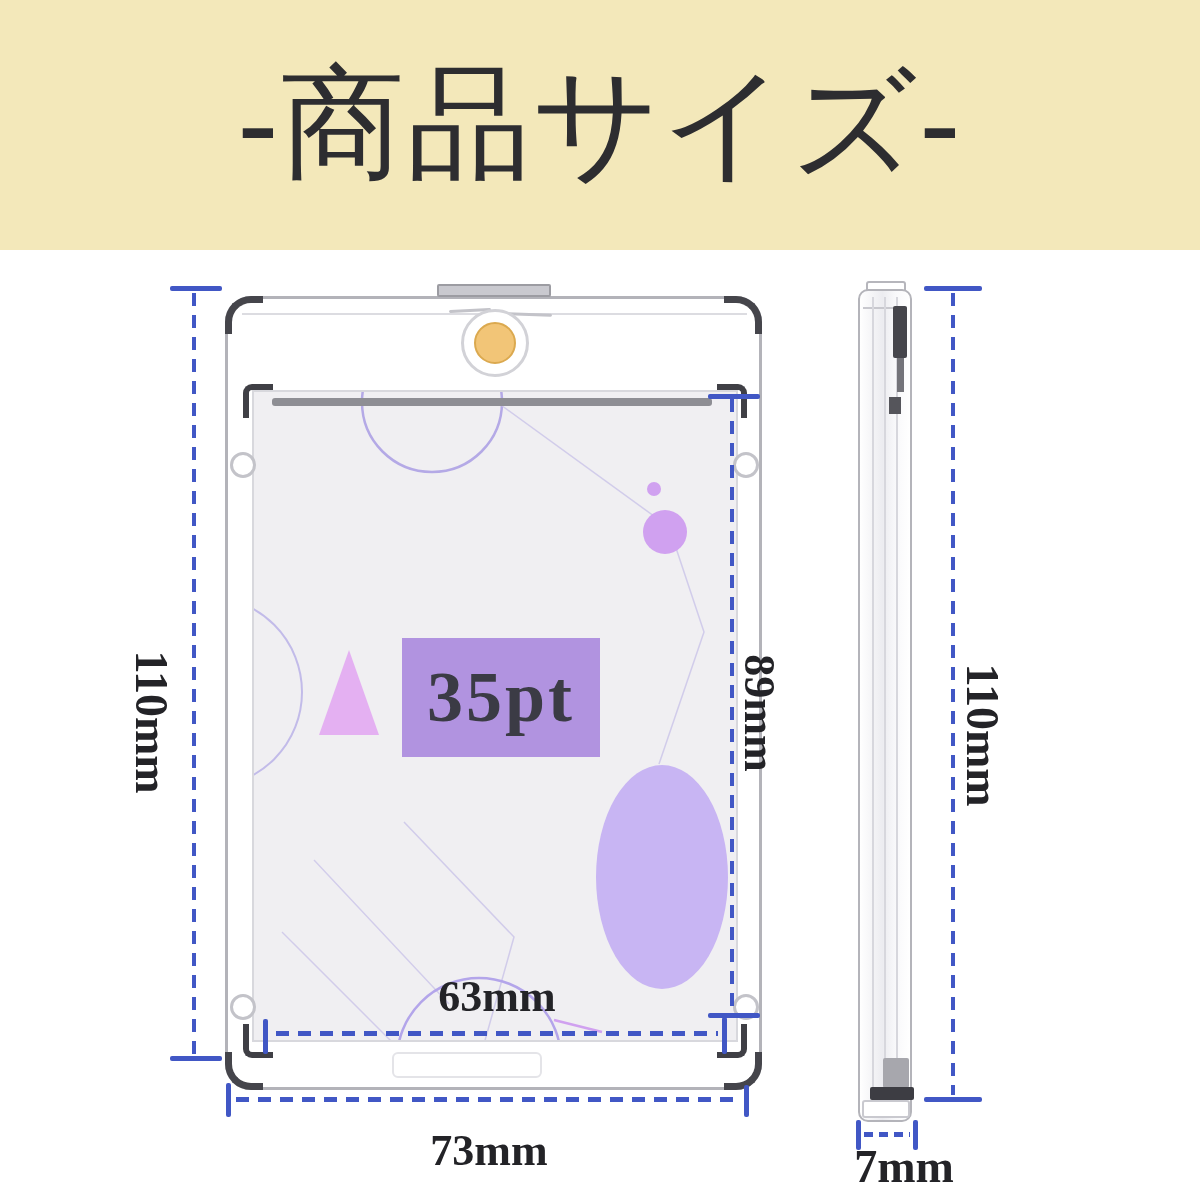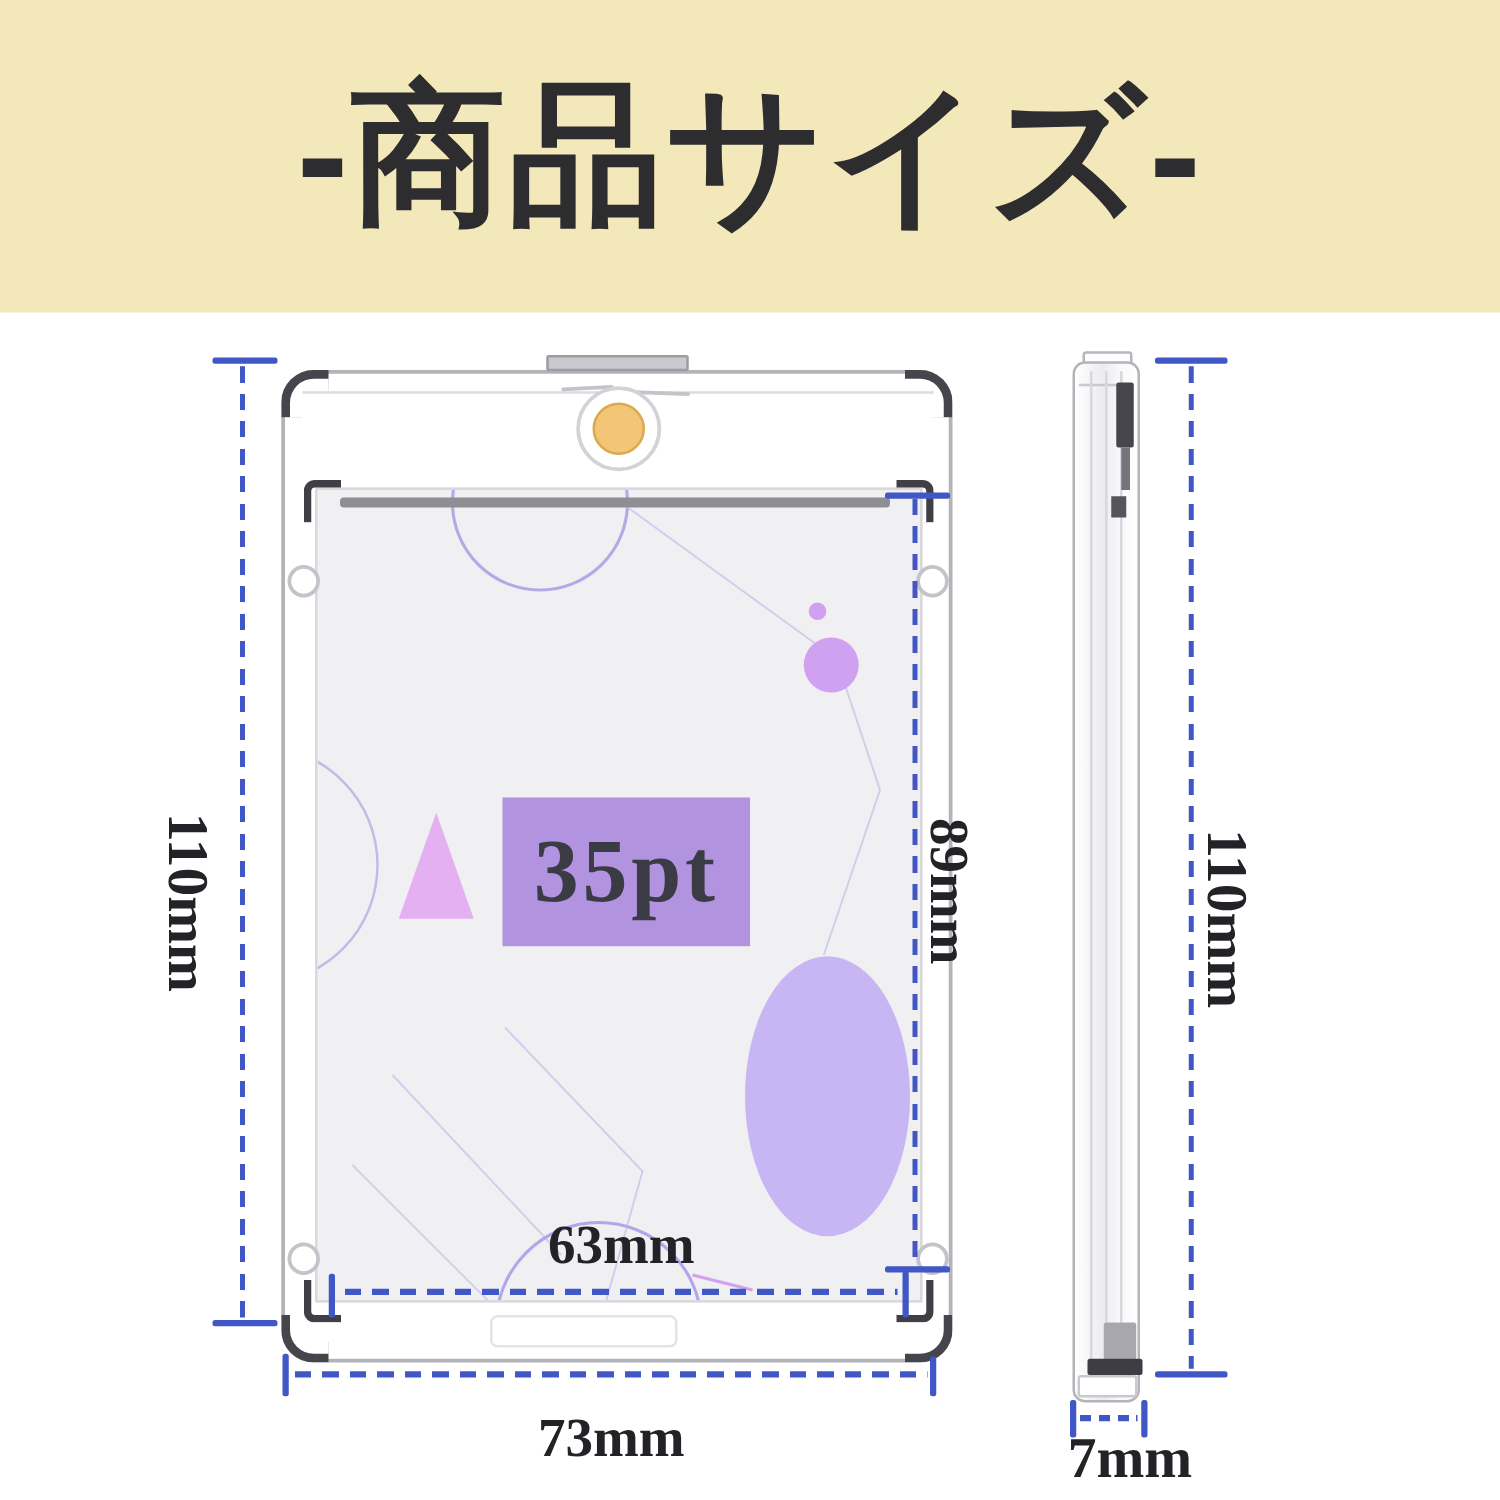--- a/index.html
+++ b/index.html
@@ -10,21 +10,21 @@
     --gold:#f2c577;
     --label-purple:#b193e0;
   }
   *{margin:0;padding:0;box-sizing:border-box;}
   html,body{width:1200px;height:1200px;background:#ffffff;overflow:hidden;}
   body{font-family:"Liberation Sans",sans-serif;position:relative;}
 
   
   .banner{position:absolute;left:0;top:0;width:1200px;height:250px;background:var(--banner-bg);
           display:flex;align-items:center;justify-content:center;}
-  .banner h1{font-size:124px;font-weight:700;color:var(--title-ink);letter-spacing:2px;white-space:nowrap;}
+  .banner h1{font-size:124px;font-weight:400;color:var(--title-ink);letter-spacing:2px;white-space:nowrap;}
 
   
   .front{position:absolute;left:225px;top:296px;width:537px;height:794px;background:#ffffff;
          border:3px solid #b3b3b9;border-radius:26px;}
   .front .topline{position:absolute;left:14px;top:14px;width:505px;height:2px;background:#dcdce1;}
   .fc{position:absolute;width:38px;height:38px;border:0 solid #45454b;}
   .fc.tl{top:-3px;left:-3px;border-top-width:7px;border-left-width:7px;border-top-left-radius:26px;}
   .fc.tr{top:-3px;right:-3px;border-top-width:7px;border-right-width:7px;border-top-right-radius:26px;}
   .fc.bl{bottom:-3px;left:-3px;border-bottom-width:7px;border-left-width:7px;border-bottom-left-radius:26px;}
   .fc.br{bottom:-3px;right:-3px;border-bottom-width:7px;border-right-width:7px;border-bottom-right-radius:26px;}

